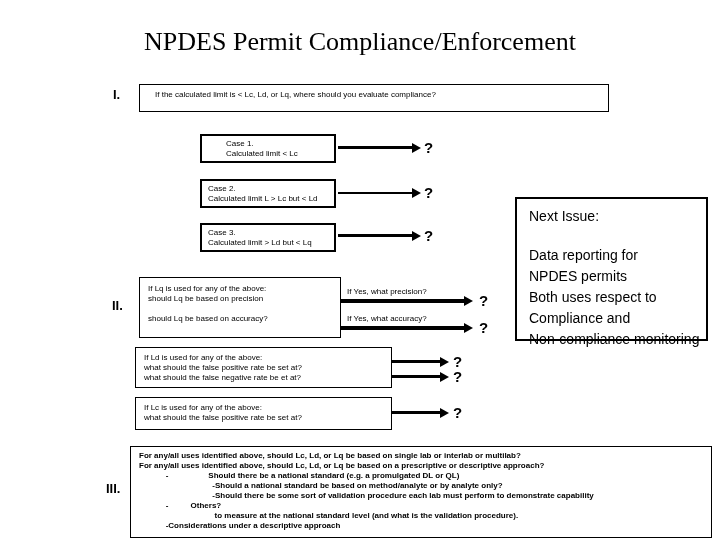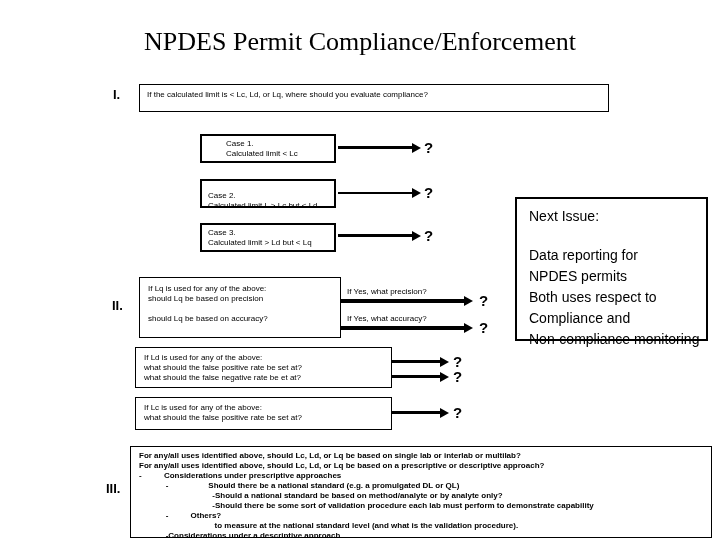--- a/index.html
+++ b/index.html
@@ -8,21 +8,21 @@
     position:relative; width:720px; height:540px; background:#ffffff;
     font-family:"Liberation Sans", sans-serif; color:#000; overflow:hidden;
   }
   .title {
     position:absolute; top:27px; left:0; width:100%; text-align:center;
     font-family:"Liberation Serif", serif; font-size:26px; color:#000;
   }
   .seclabel { position:absolute; font-weight:bold; font-size:13px; }
   .box { position:absolute; border:1px solid #000; background:#fff; }
   .box.thick { border-width:2px; }
-  .t8 { font-size:8px; line-height:10px; letter-spacing:0px; }
+  .t8 { font-size:8px; line-height:10px; letter-spacing:0px;margin-left:8px; }
   .tl { height:10px; font-size:8px; line-height:10px; white-space:nowrap; }
   .pre { white-space:pre; }
   .arrow { position:absolute; background:#000; }
   .arrow::after {
     content:""; position:absolute; right:-9px; top:50%; transform:translateY(-50%);
     width:0; height:0; border-left:9px solid #000;
     border-top:5px solid transparent; border-bottom:5px solid transparent;
   }
   .qmark { position:absolute; font-weight:bold; font-size:15px; }
   .blabel { position:absolute; font-size:8px; line-height:10px; white-space:nowrap; }
@@ -42,21 +42,21 @@
     <div class="t8">If the calculated limit is &lt; Lc, Ld, or Lq, where should you evaluate compliance?</div>
   </div>
 
   <div class="box thick" style="left:200px; top:134px; width:136px; height:29px; padding:3px 24px;">
     <div class="tl">Case 1.</div>
     <div class="tl">Calculated limit &lt; Lc</div>
   </div>
   <div class="arrow" style="left:338px; top:146px; width:74px; height:3px;"></div>
   <div class="qmark" style="left:424px; top:139px;">?</div>
 
-  <div class="box thick" style="left:200px; top:179px; width:136px; height:29px; padding:10px 6px;">
+  <div class="box thick" style="left:200px; top:179px; width:136px; height:29px; padding:3px 6px;">
     <div class="tl">Case 2.</div>
     <div class="tl">Calculated limit L &gt; Lc but &lt; Ld</div>
   </div>
   <div class="arrow" style="left:338px; top:192px; width:74px; height:2px;"></div>
   <div class="qmark" style="left:424px; top:184px;">?</div>
 
   <div class="box thick" style="left:200px; top:223px; width:136px; height:29px; padding:3px 6px;">
     <div class="tl">Case 3.</div>
     <div class="tl">Calculated limit &gt; Ld but &lt; Lq</div>
   </div>
@@ -103,21 +103,20 @@
     <div class="tl">If Lc is used for any of the above:</div>
     <div class="tl">what should the false positive rate be set at?</div>
   </div>
   <div class="arrow" style="left:392px; top:411px; width:48px; height:3px;"></div>
   <div class="qmark" style="left:453px; top:404px;">?</div>
 
   <div class="seclabel" style="left:106px; top:481px;">III.</div>
   <div class="box" style="left:130px; top:446px; width:582px; height:92px; padding:4px 8px; overflow:hidden;font-weight:bold;">
     <div class="tl pre">For any/all uses identified above, should Lc, Ld, or Lq be based on single lab or interlab or multilab?</div>
     <div class="tl pre">For any/all uses identified above, should Lc, Ld, or Lq be based on a prescriptive or descriptive approach?</div>
-    <div class="tl pre">-          Considerations under prescriptive approaches</div>
     <div class="tl pre">            -                  Should there be a national standard (e.g. a promulgated DL or QL)</div>
     <div class="tl pre">                                 -Should a national standard be based on method/analyte or by analyte only?</div>
     <div class="tl pre">                                 -Should there be some sort of validation procedure each lab must perform to demonstrate capability</div>
     <div class="tl pre">            -          Others?</div>
     <div class="tl pre">                                  to measure at the national standard level (and what is the validation procedure).</div>
     <div class="tl pre">            -Considerations under a descriptive approach</div>
   </div>
 
 </div>
 

